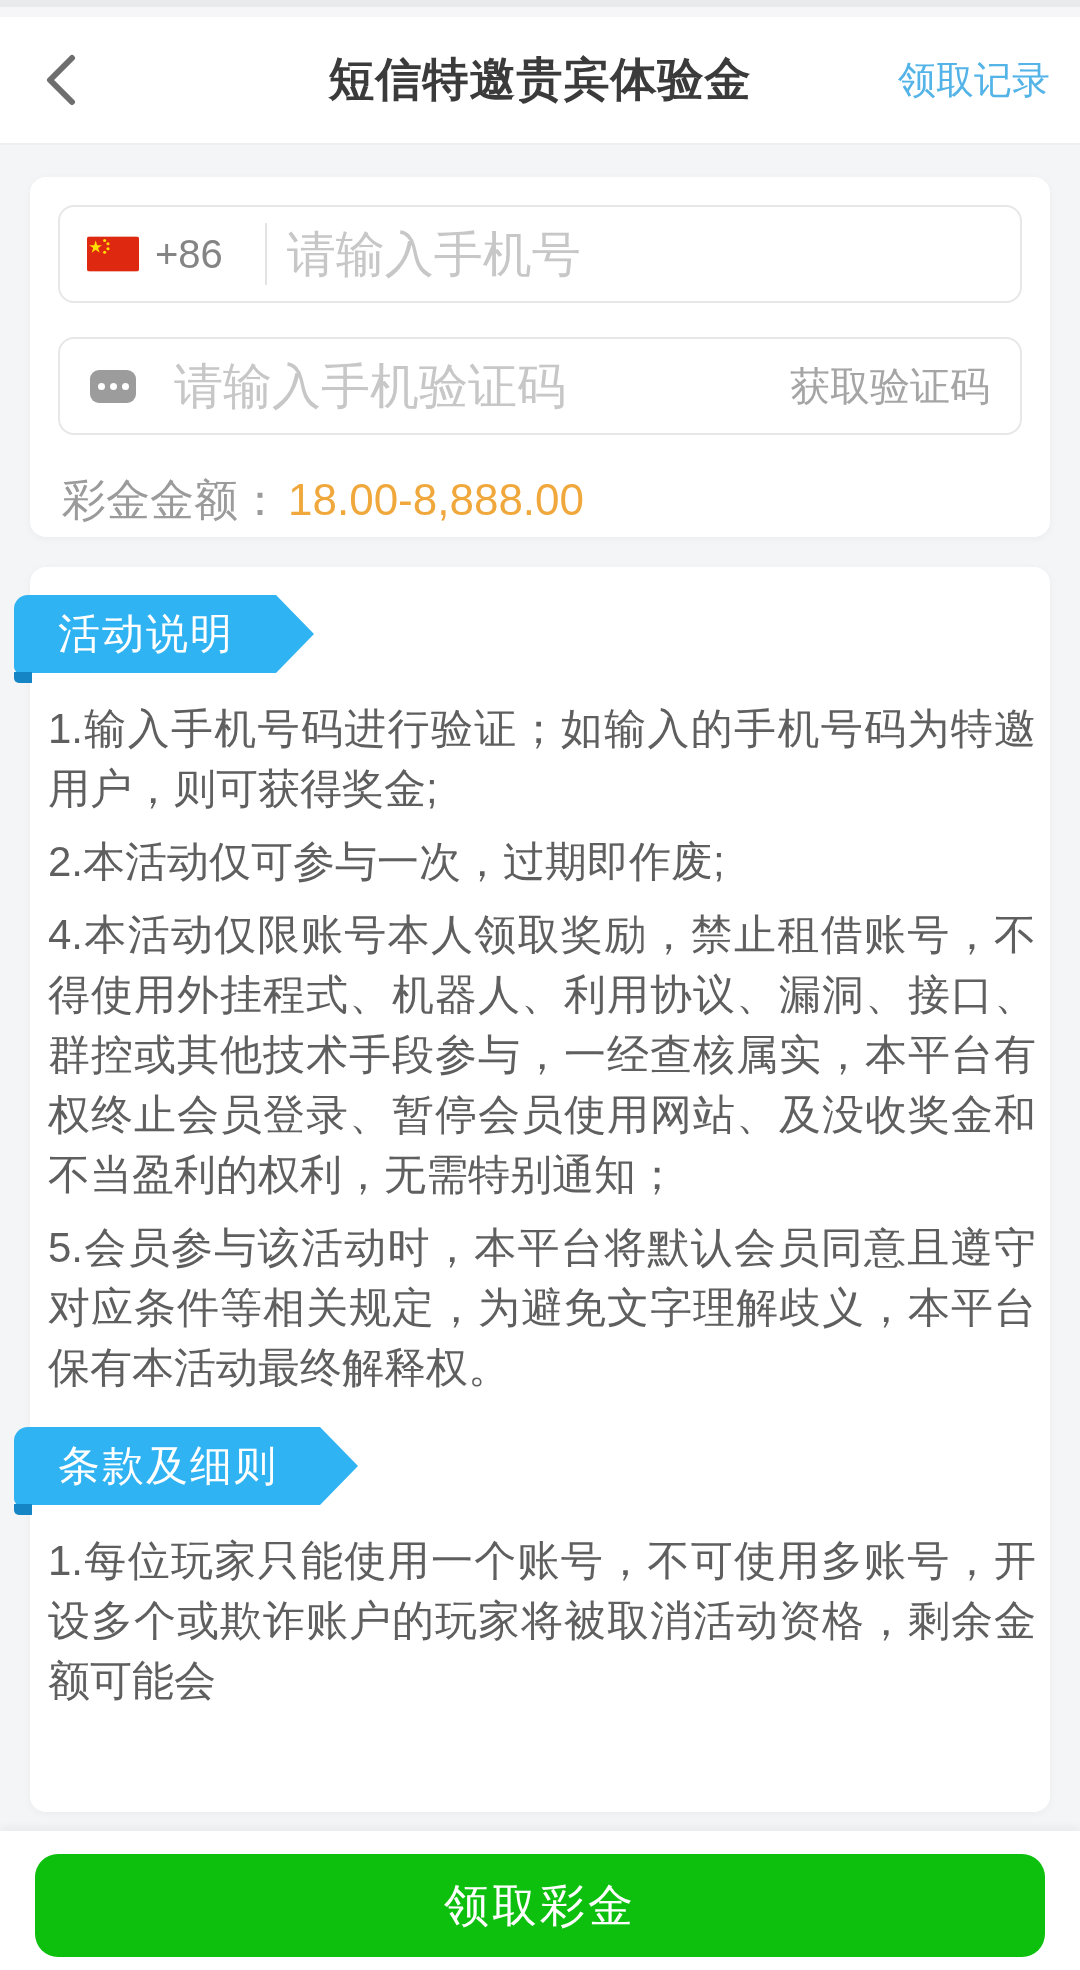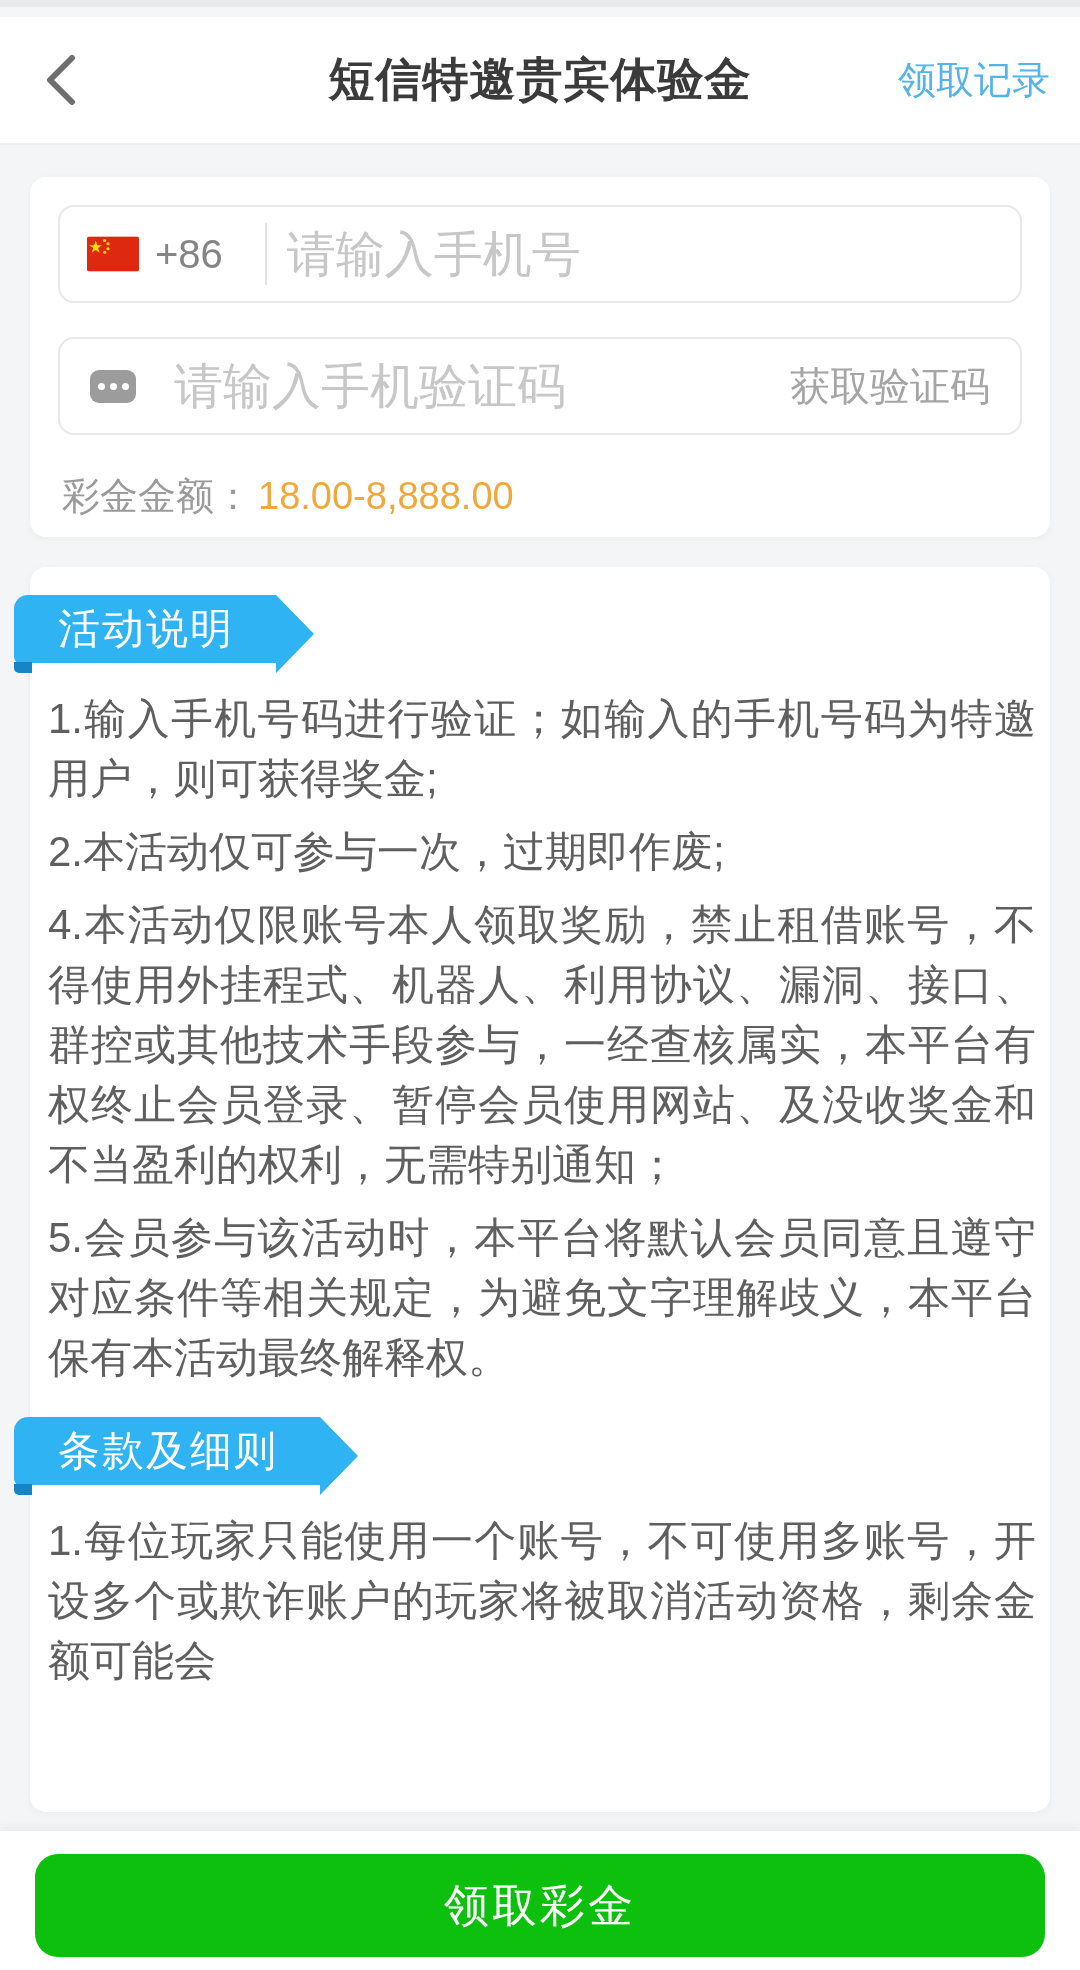--- a/index.html
+++ b/index.html
@@ -55,32 +55,32 @@
   .input-box input::placeholder { color:#c7c7c7; }
   .code-box { margin-top:34px; padding-left:30px;gap:18px; }
   .sms-icon {
     width:46px; height:33px; background:#9c9c9c; border-radius:9px;
     display:flex; align-items:center; justify-content:center; gap:5px; flex:0 0 auto;
   }
   .sms-icon i { width:7px; height:7px; background:#ffffff; border-radius:50%; }
   .get-code {
     font-size:40px; color:#a5a5a5; padding-right:30px; white-space:nowrap; cursor:pointer;
   }
-  .bonus-row { margin-top:36px; padding-left:4px; font-size:38px; }
+  .bonus-row { margin-top:36px; padding-left:4px; font-size:44px; }
   .bonus-label { color:#9b9b9b; }
   .bonus-amount { color:#f0a83c; margin-left:6px; }
   
   .rules-card {
     margin:30px 30px 0 30px; height:1245px; position:relative;
     padding-top:28px; overflow:visible;
   }
   .ribbon-wrap { position:relative; margin-left:-16px; display:inline-block; }
   .ribbon {
     position:relative; display:inline-flex; align-items:center;
-    height:68px; background:#30b3f2; color:#ffffff;
+    height:78px; background:#30b3f2; color:#ffffff;
     font-size:42px; letter-spacing:2px;
     padding:0 42px 0 44px; border-radius:14px 0 0 6px;
   }
   .ribbon::before {            
     content:""; position:absolute; right:-38px; top:0;
     border-left:38px solid #30b3f2;
     border-top:39px solid transparent;
     border-bottom:39px solid transparent;
   }
   .ribbon-wrap::after {        

